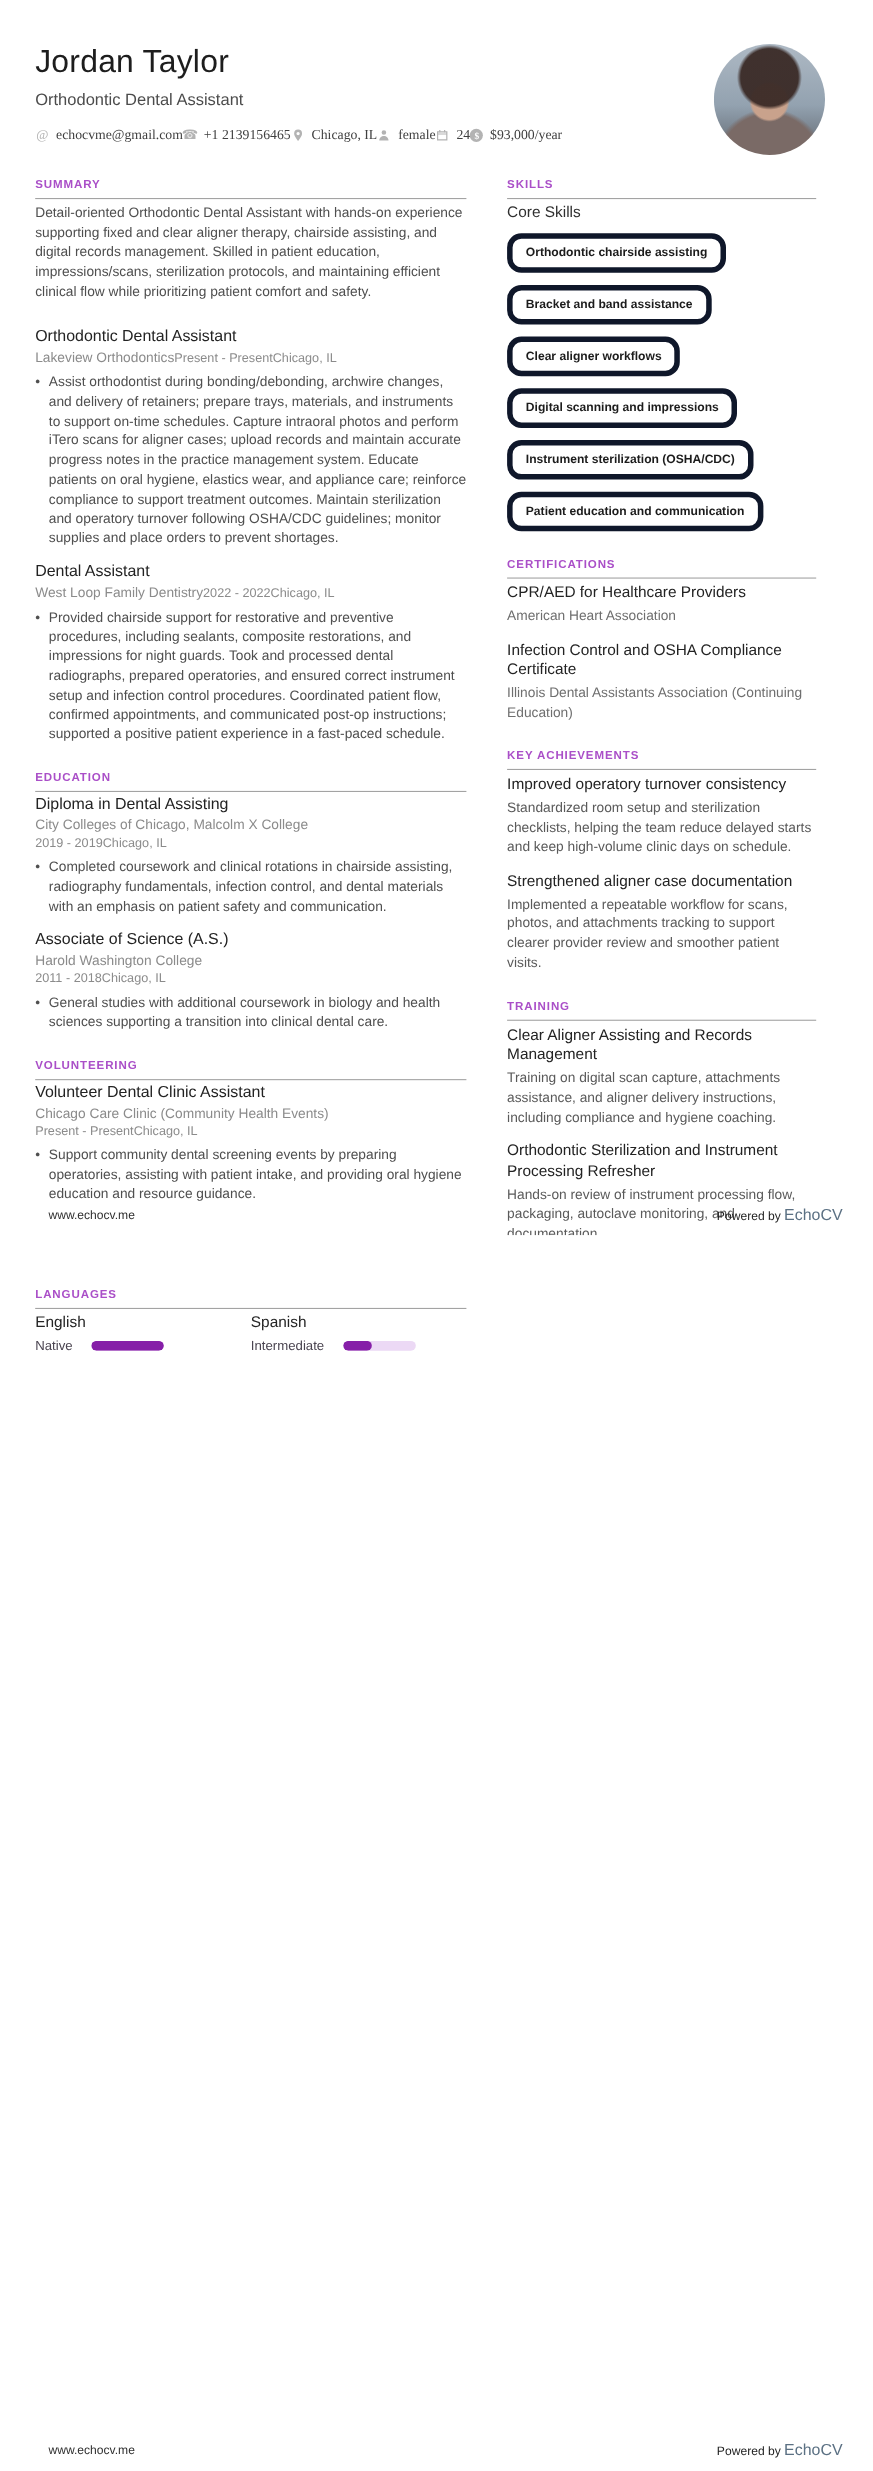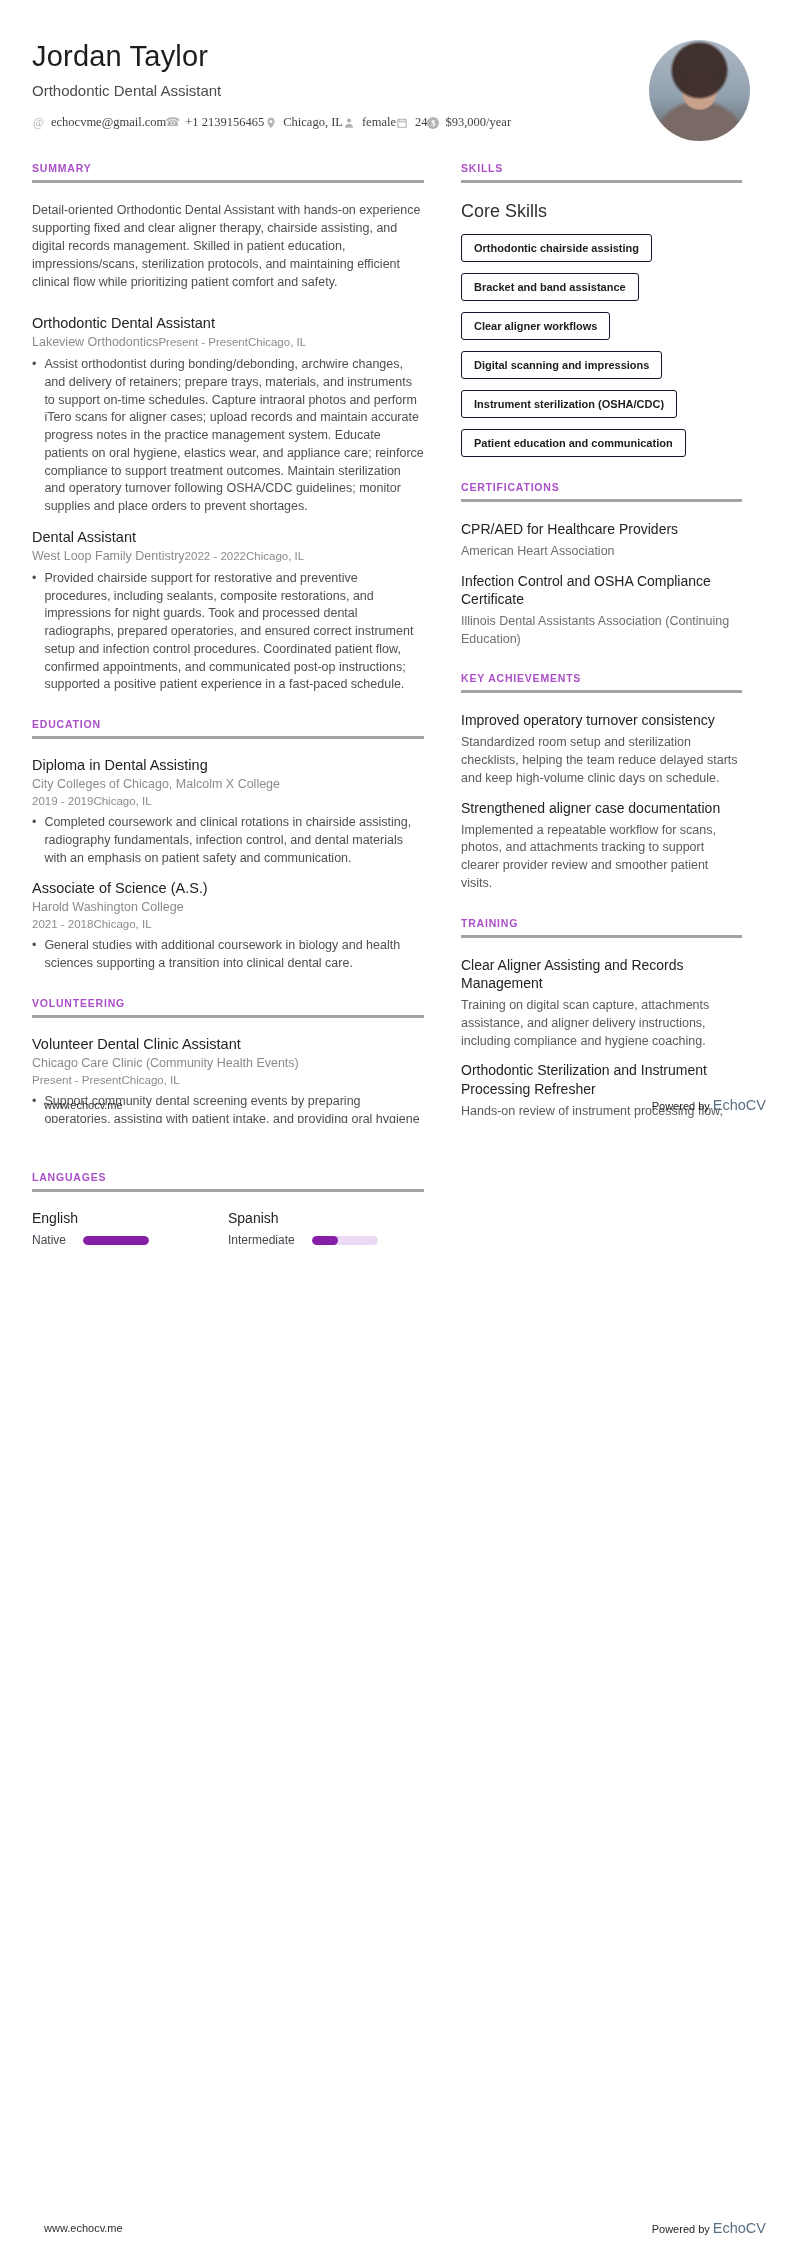--- a/index.html
+++ b/index.html
@@ -34,37 +34,37 @@
   }
 
   
   .columns { display:flex; margin-top:32px; }
   .col-left { width:392px; flex:none; }
   .col-right { width:281px; flex:none; margin-left:37px; }
 
   section { margin-bottom:24px; }
   h2.sec {
     font-size:10.5px; font-weight:600; letter-spacing:.8px; color:#AA4FC8;
-    padding-bottom:6px; border-bottom:3px solid #a3a3a3; margin-bottom:18px;
+    padding-bottom:6px; border-bottom:1px solid #a3a3a3; margin-bottom:3px;
   }
   .body-text { font-size:12.5px; color:#4f4f4f; line-height:1.44; }
 
   .entry { margin-bottom:13px; }
   .entry-title { font-size:14.5px; color:#232323; margin-bottom:4px; }
   .entry-meta { display:flex; align-items:baseline; font-size:12.5px; color:#8b8b8b; margin-bottom:7px; flex-wrap:wrap; }
   .entry-meta .dates { font-size:11.5px; }
   .entry-meta .loc { font-size:11.5px; }
   .org-line { font-size:12.5px; color:#8b8b8b; margin-bottom:4px; }
   .bullet { display:flex; gap:8px; font-size:12.5px; color:#4f4f4f; line-height:1.42; }
   .bullet::before { content:"\2022"; color:#4f4f4f; flex:none; }
 
   
-  .group-label { font-size:18px; color:#303030; margin-bottom:12px; }
+  .group-label { font-size:14px; color:#303030; margin-bottom:12px; }
   .chip {
-    display:table; border:1px solid #0f172a; border-radius:3px; background:#fff;
+    display:table; border:5px solid #0f172a; border-radius:13px; background:#fff;
     padding:7px 12px; font-size:11px; font-weight:bold; color:#1c1c1c; margin-bottom:11px;
   }
 
   .r-title { font-size:14px; color:#232323; line-height:1.3; margin-bottom:5px; }
   .r-sub { font-size:12.5px; color:#6f6f6f; line-height:1.4; margin-bottom:11px; }
   .r-desc { font-size:12.5px; color:#5a5a5a; line-height:1.42; margin-bottom:11px; }
 
   
   .pfooter {
     position:absolute; left:44px; right:28px; bottom:10px;
@@ -183,21 +183,21 @@
             </div>
             <div class="bullet">
               <span>Completed coursework and clinical rotations in chairside assisting, radiography fundamentals, infection control, and dental materials with an emphasis on patient safety and communication.</span>
             </div>
           </div>
 
           <div class="entry">
             <div class="entry-title">Associate of Science (A.S.)</div>
             <div class="org-line">Harold Washington College</div>
             <div class="entry-meta">
-              <span class="dates">2021 - 2018</span>
+              <span class="dates">2011 - 2018</span>
               <span class="loc">Chicago, IL</span>
             </div>
             <div class="bullet">
               <span>General studies with additional coursework in biology and health sciences supporting a transition into clinical dental care.</span>
             </div>
           </div>
         </section>
 
         <section>
           <h2 class="sec">VOLUNTEERING</h2>

